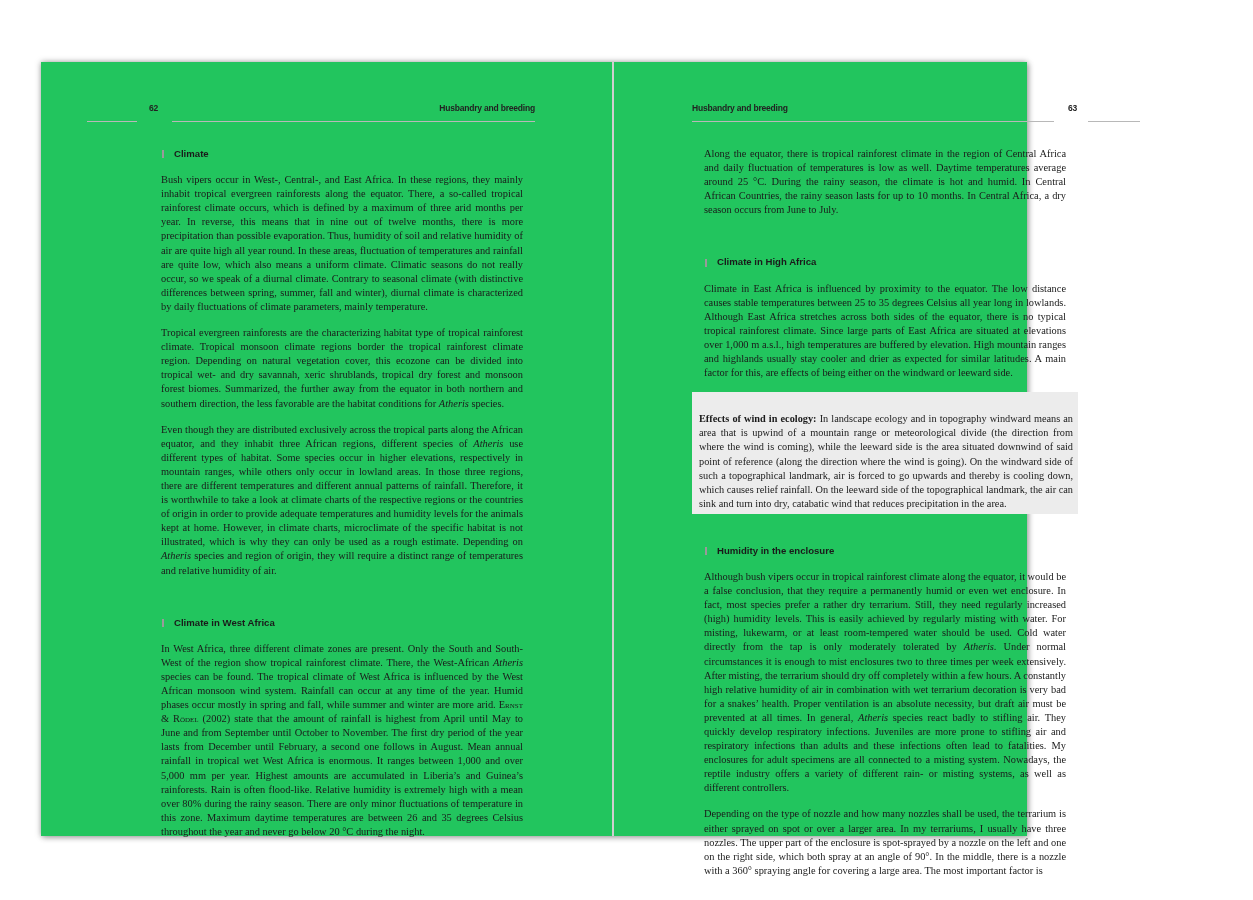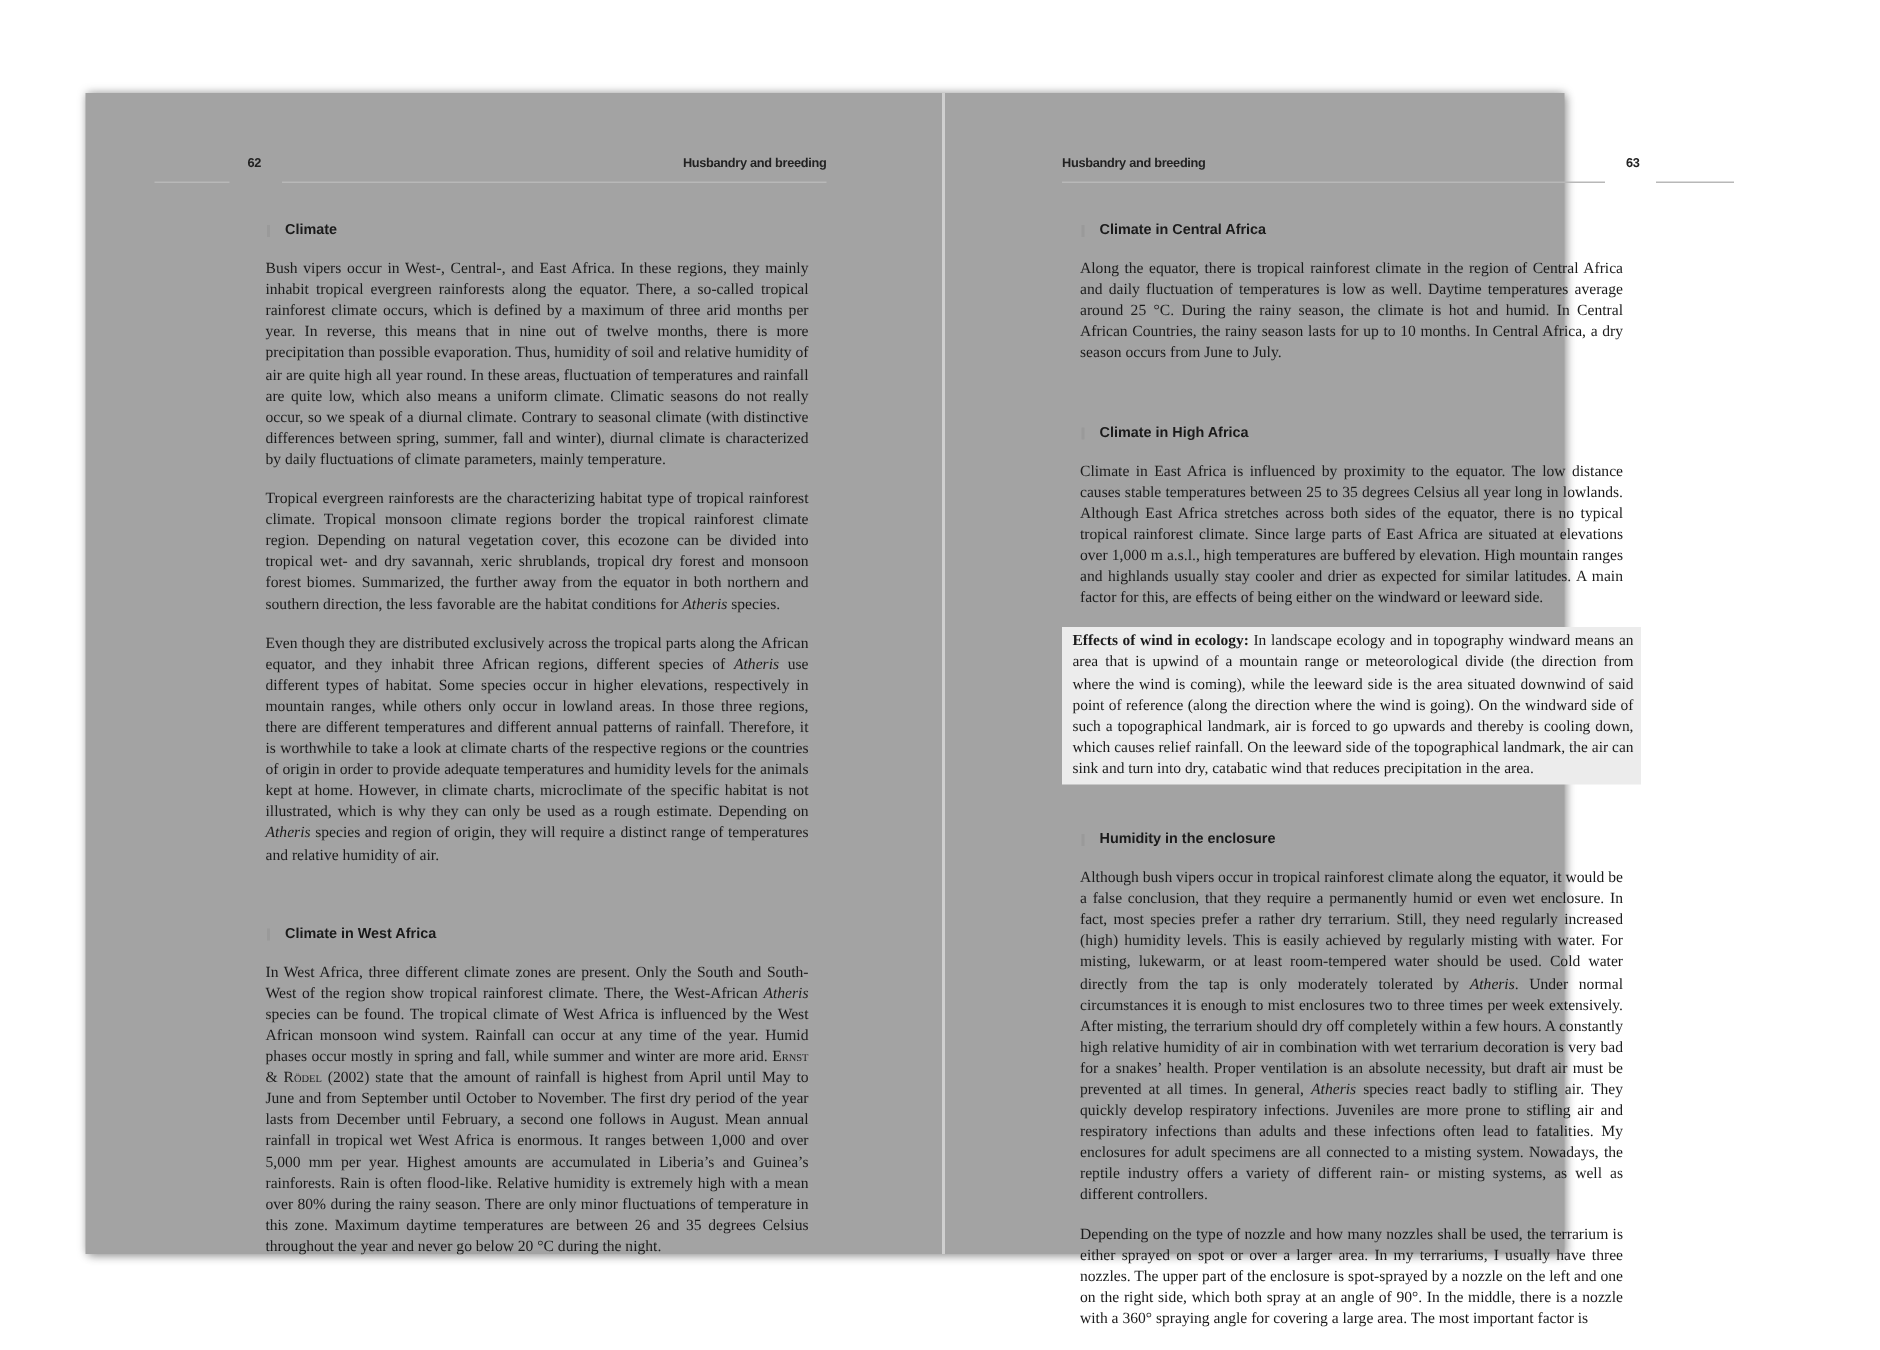--- a/index.html
+++ b/index.html
@@ -1,19 +1,19 @@
 <!DOCTYPE html>
 <html><head>
 <meta charset="utf-8">
 <style>
   html, body { margin: 0; padding: 0; background: #ffffff; }
   body { width: 1253px; height: 900px; position: relative; overflow: hidden; }
   .spread {
-    position: absolute; left: 57px; top: 62px; width: 986px; height: 774px;
-    background: #a3a3a3;
+    position: absolute; left: 41px; top: 62px; width: 986px; height: 774px;
+    background: #22c55e;
     box-shadow: 0 0 6px rgba(0,0,0,0.35), 2px 2px 6px rgba(0,0,0,0.2);
   }
   .gutter { position: absolute; left: 571px; top: 0; width: 2px; height: 774px; background: #cfcfcf; }
   .page { position: absolute; top: 0; height: 774px; }
   .page.left { left: 0; width: 571px; }
   .page.right { left: 573px; width: 572px; }
   .running-head {
     position: absolute; top: 41px; font-family: "Liberation Sans", sans-serif;
     font-size: 8.5px; font-weight: bold; color: #222; letter-spacing: -0.2px;
   }
@@ -26,21 +26,21 @@
   .left .content { left: 108px; width: 386px; }
   .right .content { left: 78px; width: 386px; }
   .section-head {
     font-family: "Liberation Sans", sans-serif; font-weight: bold; font-size: 9.6px;
     line-height: 14.1px; margin: 12px; display: flex; align-items: center;
   }
   .section-head .bar { display: inline-block; width: 2px; height: 8px; background: #9a9a9a; margin-right: 10px; margin-left: 1px; }
   p { margin: 12px; }
   .gap { height: 14px; }
   .box {
-    background: #ececec; padding: 3px 5px 3px 7px; margin: 4px 0 0 0;
+    background: #ececec; padding: 20px 5px 3px 7px; margin: 4px 0 0 0;
     font-size: 10.3px; line-height: 14.1px;
   }
   .box b { font-weight: bold; }
   .sc { font-variant: small-caps; }
 </style>
 </head>
 <body>
 
 <div class="spread">
   <div class="gutter"></div>
@@ -69,24 +69,20 @@
     </div>
   </div>
 
   <div class="page right">
     <div class="running-head" style="left:78px;">Husbandry and breeding</div>
     <div class="running-head" style="left:454px;">63</div>
     <div class="hr" style="left:78px; width:362px;"></div>
     <div class="hr" style="left:474px; width:52px;"></div>
 
     <div class="content">
-      <div class="section-head">
-        <span class="bar"></span>
-        <span>Climate in Central Africa</span>
-      </div>
       <p>Along the equator, there is tropical rainforest climate in the region of Central Africa and daily fluctuation of temperatures is low as well. Daytime temperatures average around 25 °C. During the rainy season, the climate is hot and humid. In Central African Countries, the rainy season lasts for up to 10 months. In Central Africa, a dry season occurs from June to July.</p>
 
       <div class="gap"></div>
       <div class="section-head">
         <span class="bar"></span>
         <span>Climate in High Africa</span>
       </div>
       <p>Climate in East Africa is influenced by proximity to the equator. The low distance causes stable temperatures between 25 to 35 degrees Celsius all year long in lowlands. Although East Africa stretches across both sides of the equator, there is no typical tropical rainforest climate. Since large parts of East Africa are situated at elevations over 1,000 m a.s.l., high temperatures are buffered by elevation. High mountain ranges and highlands usually stay cooler and drier as expected for similar latitudes. A main factor for this, are effects of being either on the windward or leeward side.</p>
 
       <div class="box">

